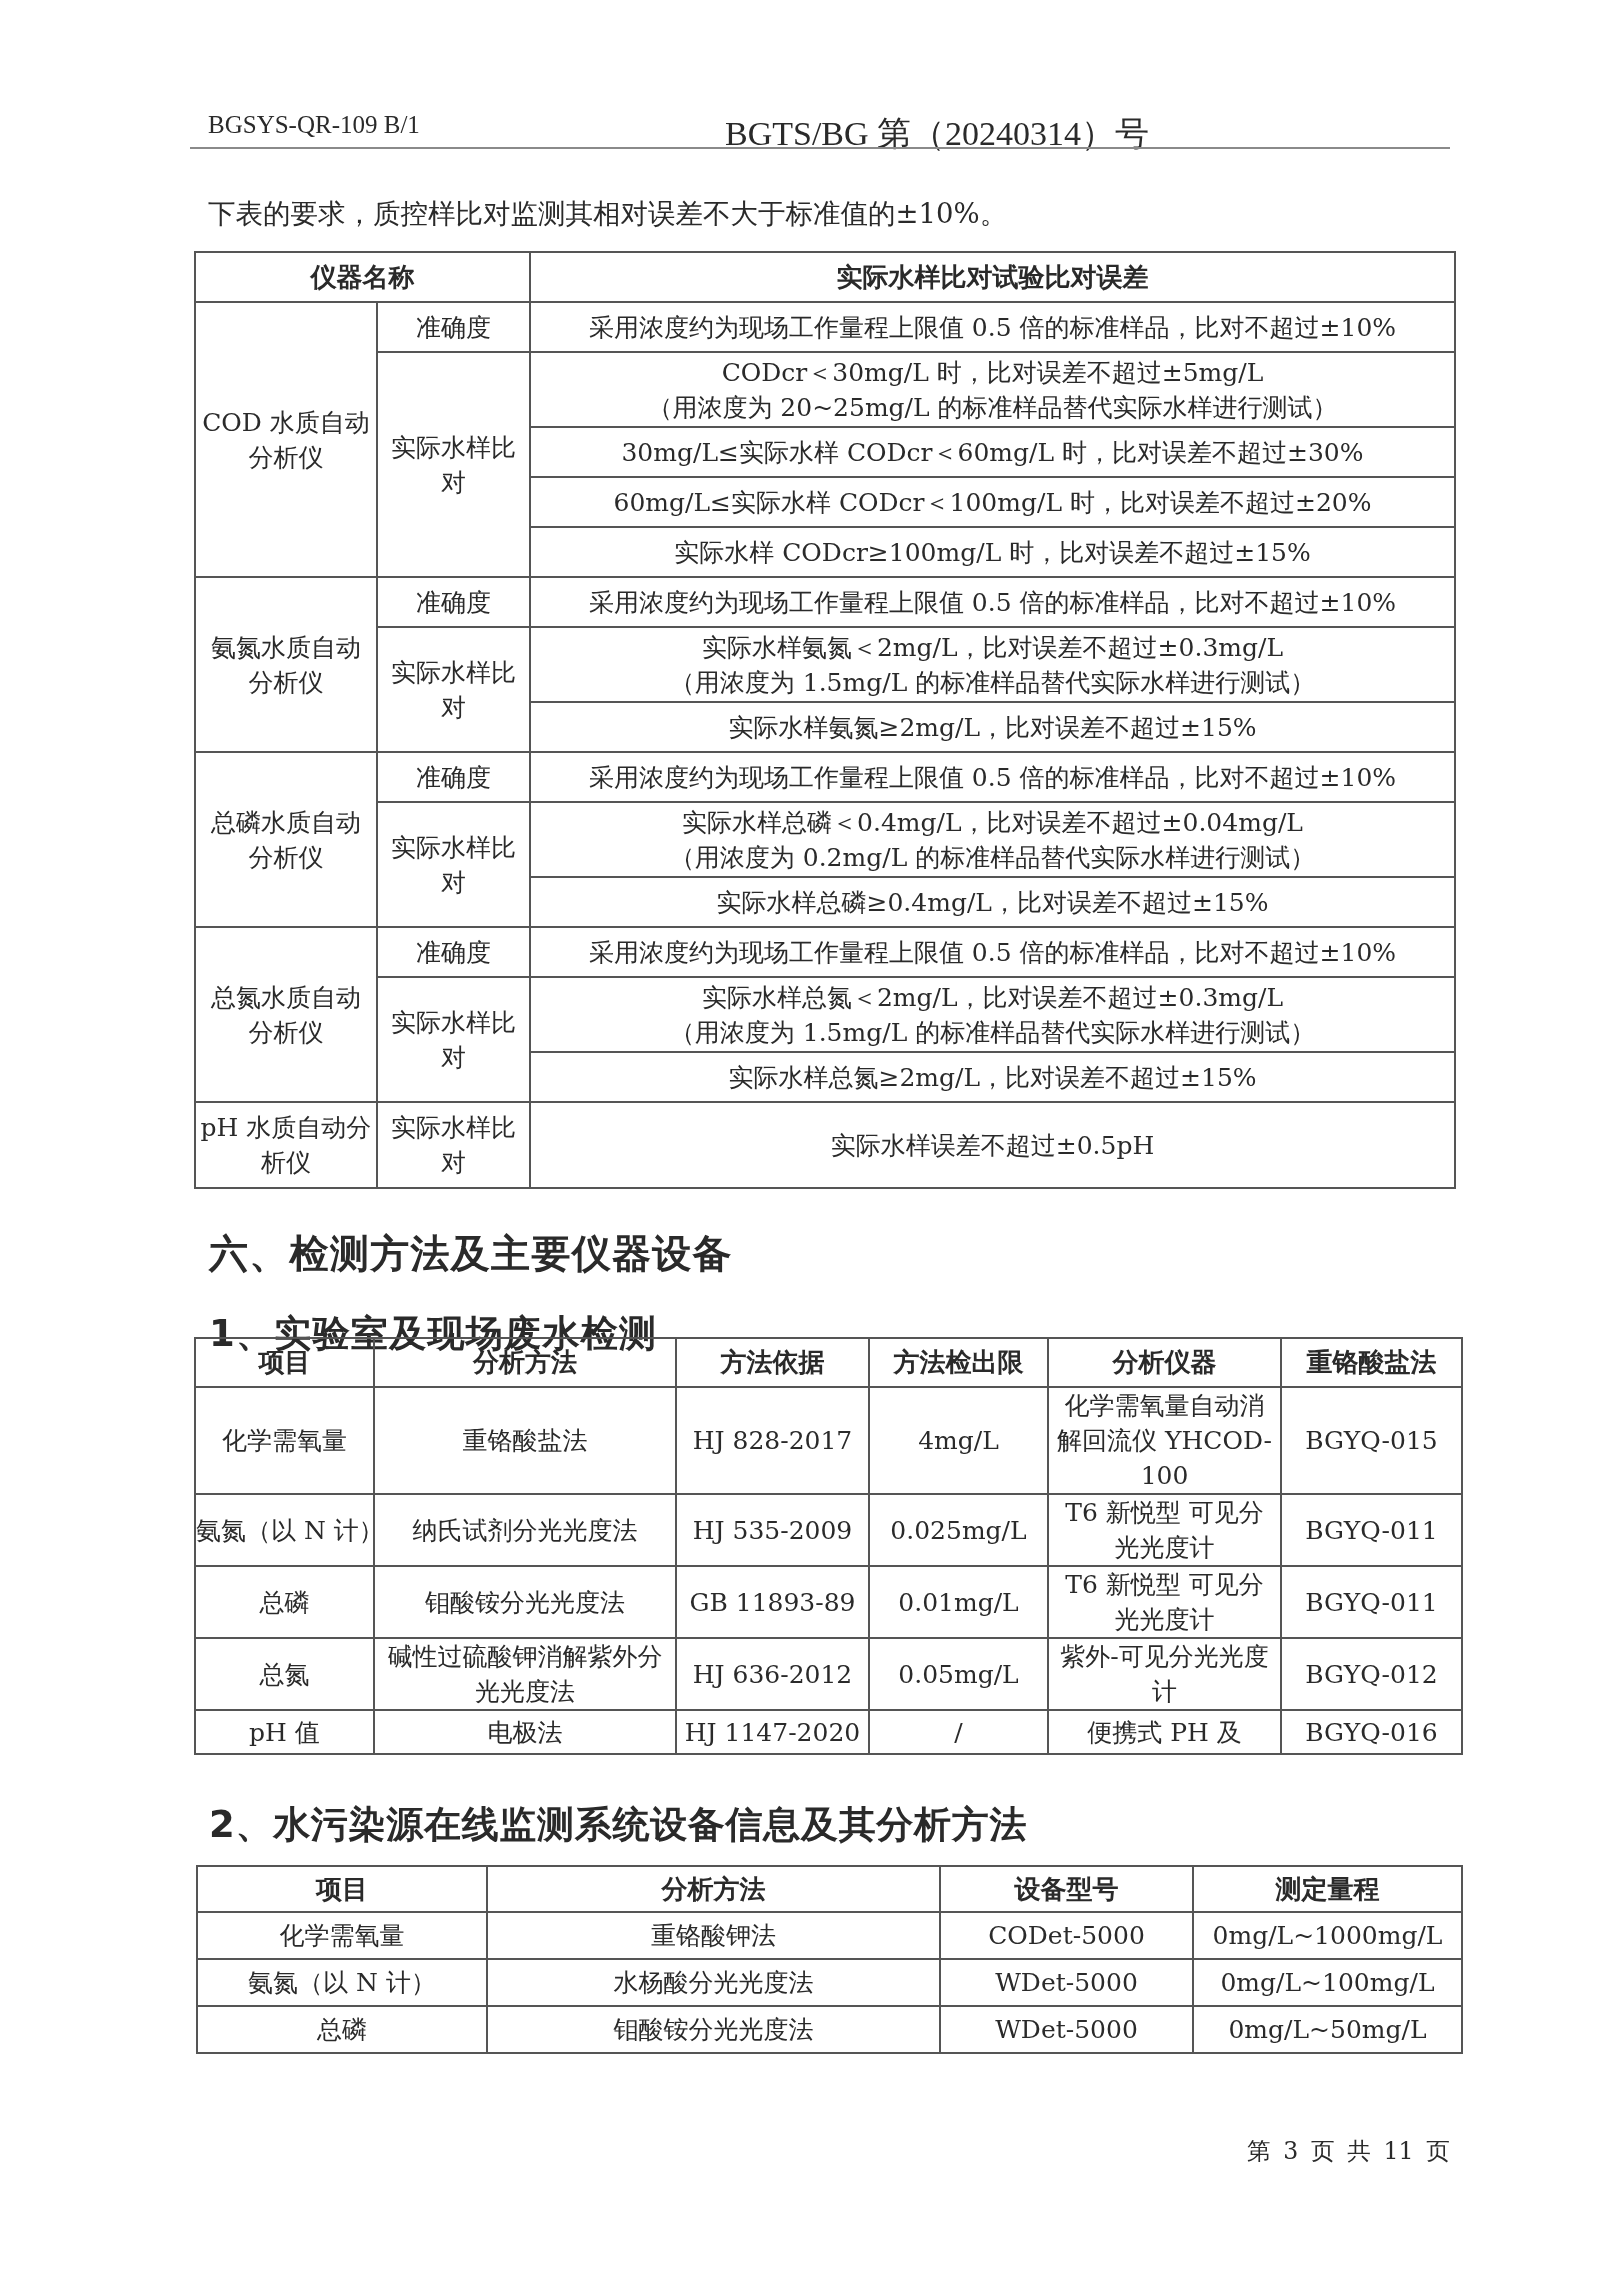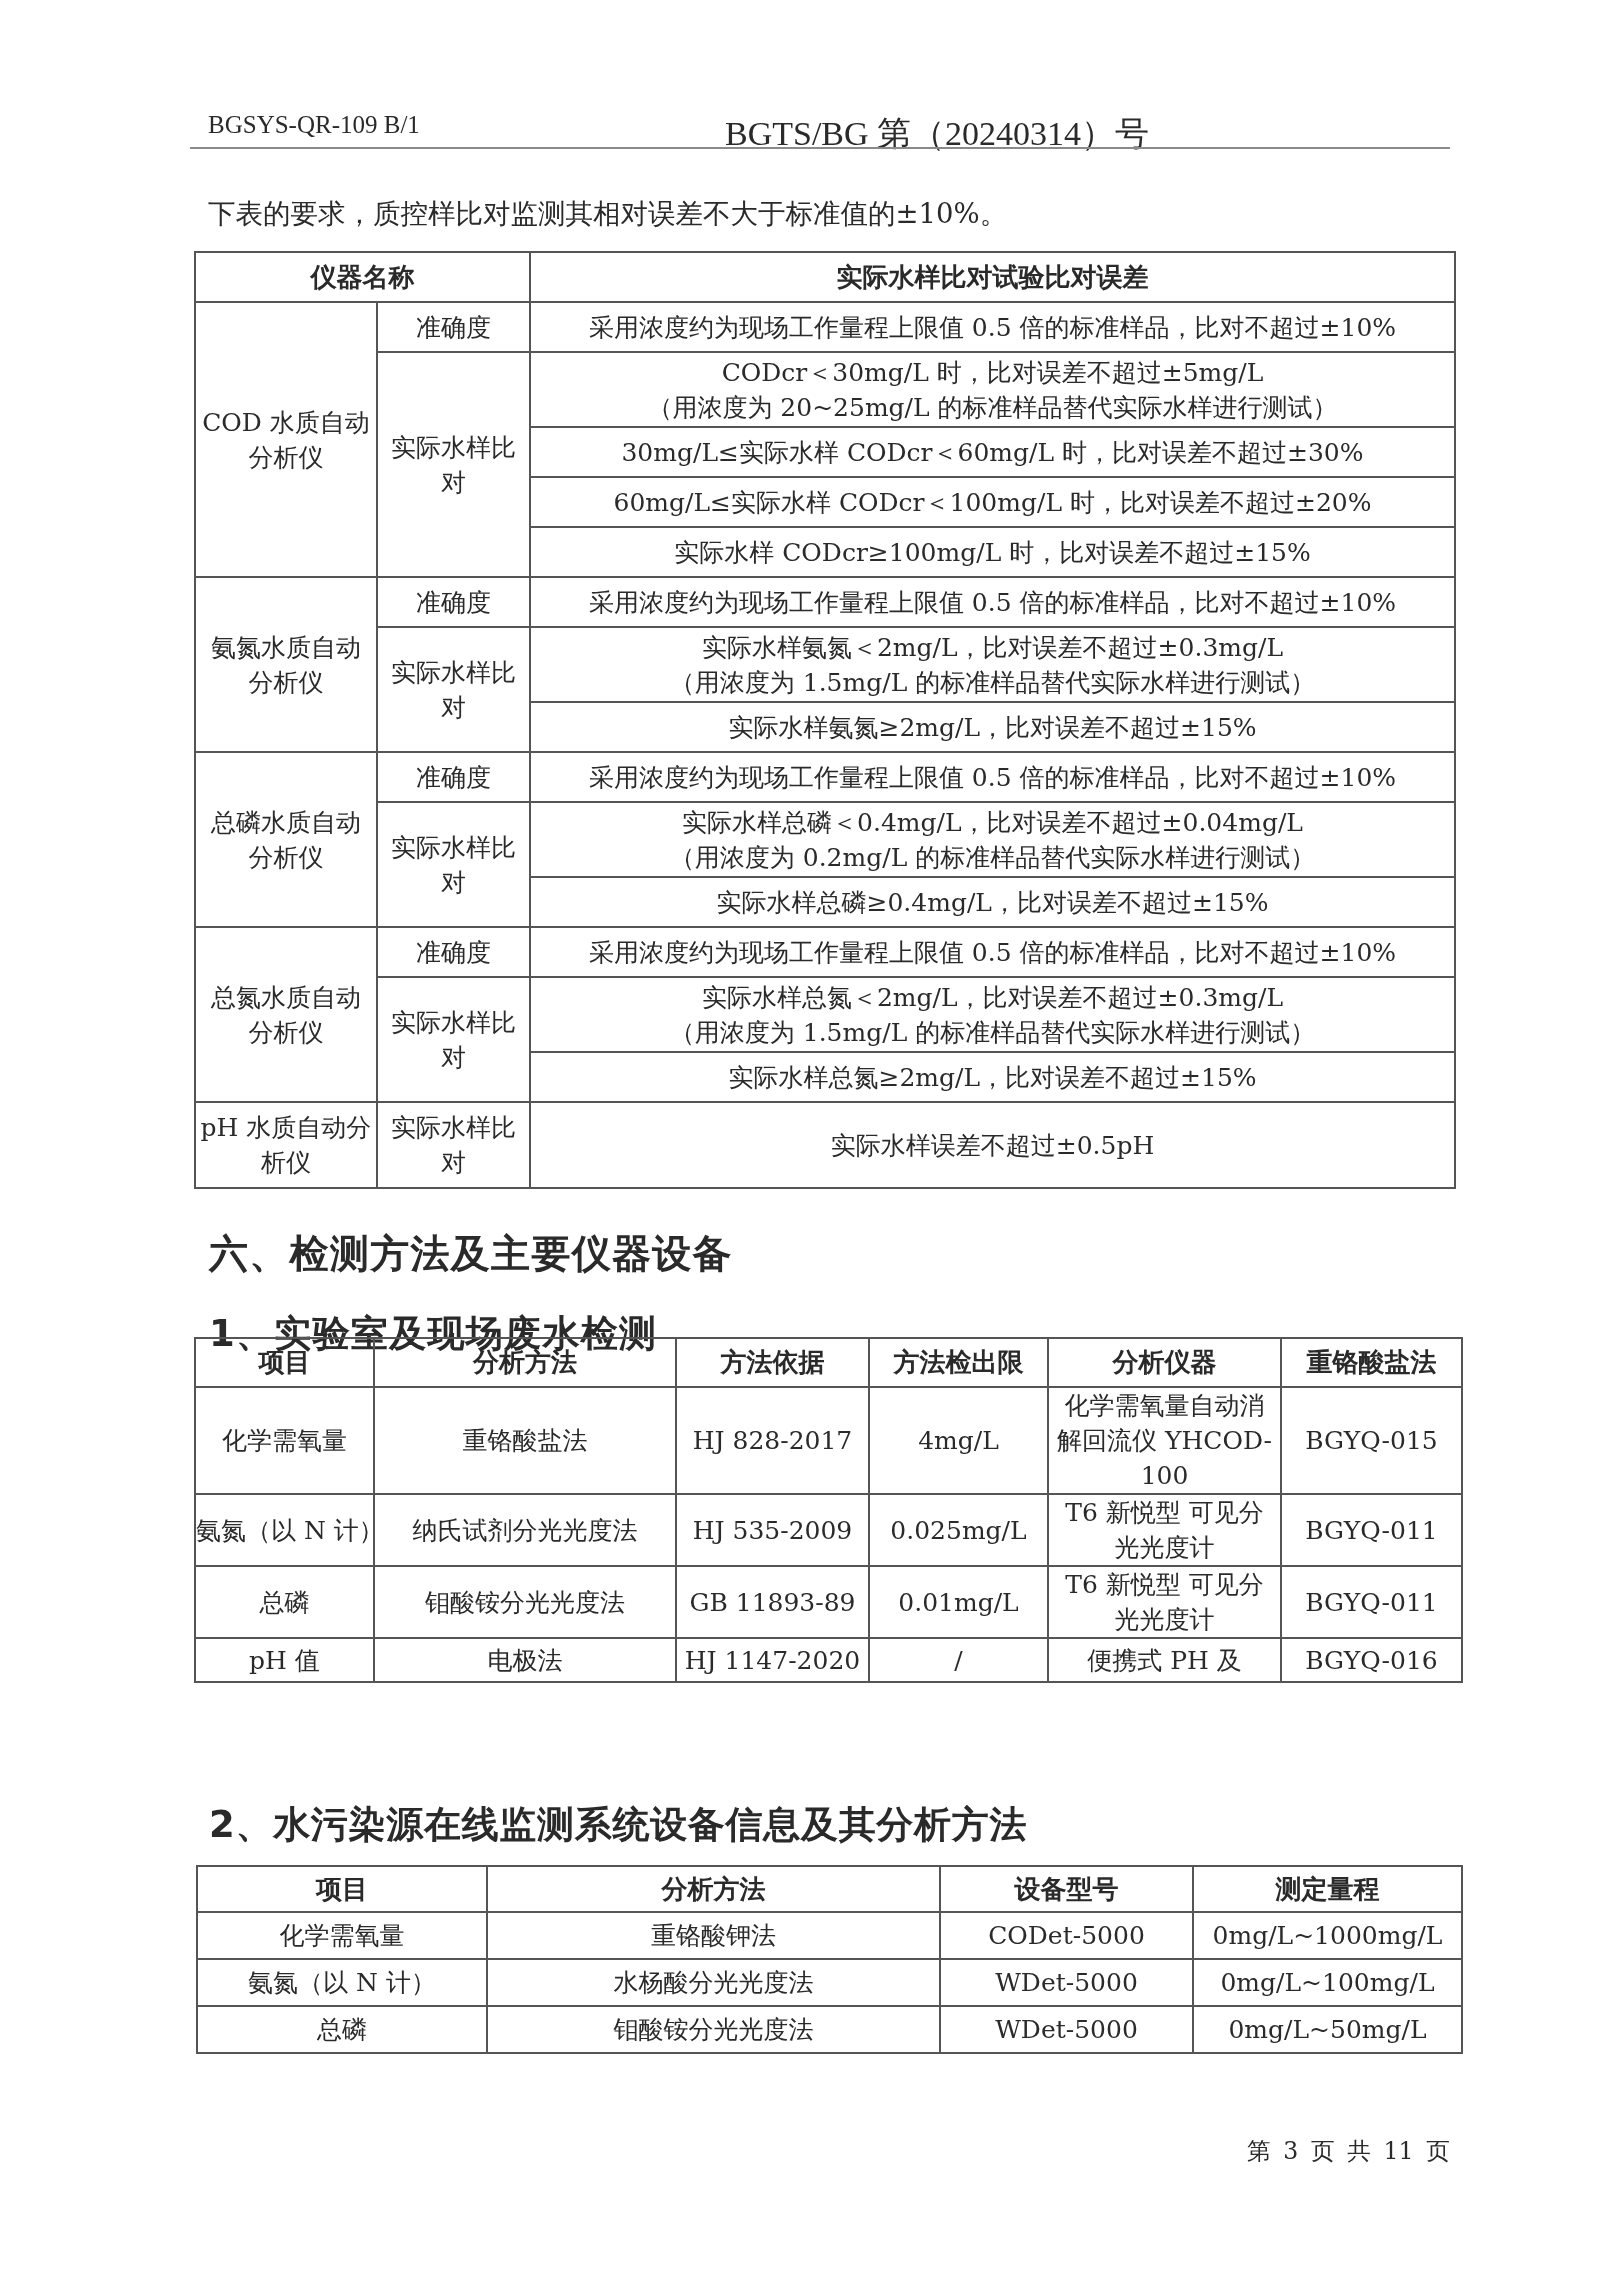--- a/index.html
+++ b/index.html
@@ -178,20 +178,28 @@
       <td>BGYQ-011</td>
     </tr>
     <tr style="height:64px">
       <td>总磷</td>
       <td>钼酸铵分光光度法</td>
       <td>GB 11893-89</td>
       <td>0.01mg/L</td>
       <td>T6 新悦型 可见分光光度计</td>
       <td>BGYQ-011</td>
     </tr>
+    <tr style="height:64px">
+      <td>总氮</td>
+      <td>碱性过硫酸钾消解紫外分光光度法</td>
+      <td>HJ 636-2012</td>
+      <td>0.05mg/L</td>
+      <td>紫外-可见分光光度计</td>
+      <td>BGYQ-012</td>
+    </tr>
     <tr style="height:44px">
       <td>pH 值</td>
       <td>电极法</td>
       <td>HJ 1147-2020</td>
       <td>/</td>
       <td>便携式 PH 及</td>
       <td>BGYQ-016</td>
     </tr>
   </tbody>
 </table>

